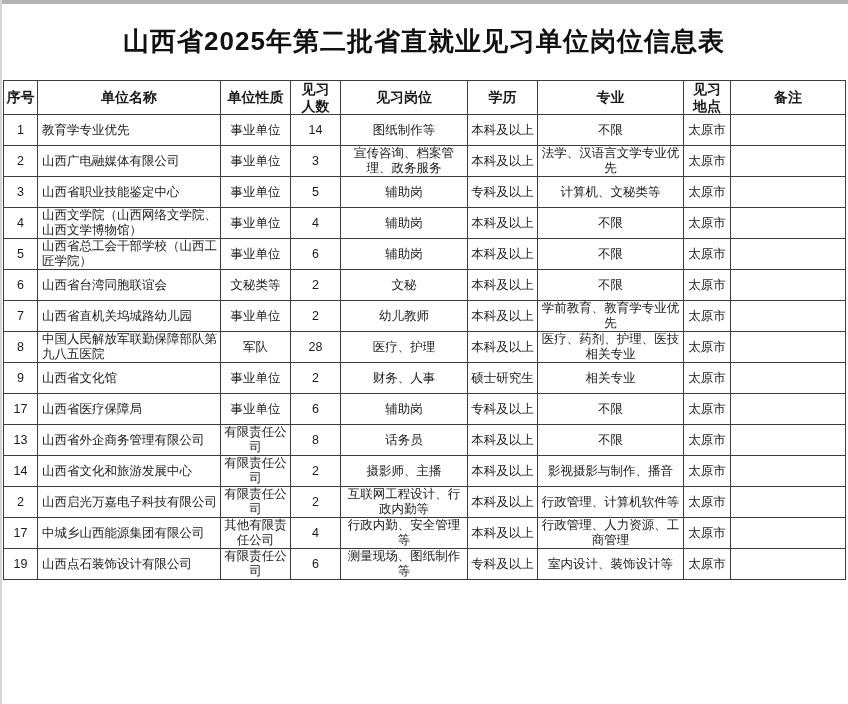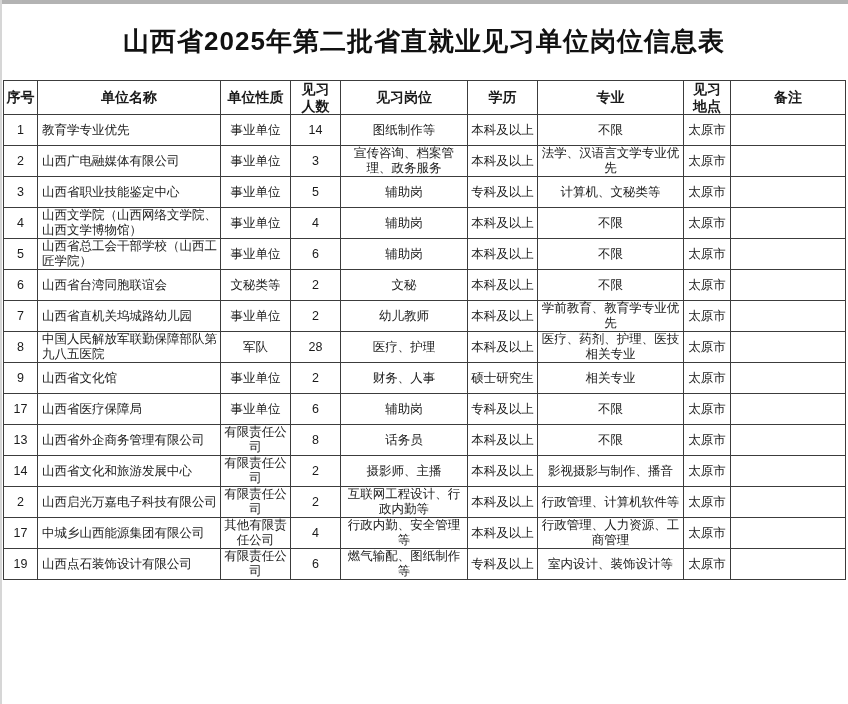--- a/index.html
+++ b/index.html
@@ -265,21 +265,21 @@
           <td>本科及以上</td>
           <td>行政管理、人力资源、工商管理</td>
           <td>太原市</td>
           <td></td>
         </tr>
         <tr>
           <td>19</td>
           <td class="cell-left">山西点石装饰设计有限公司</td>
           <td>有限责任公司</td>
           <td>6</td>
-          <td>燃气输配、图纸制作等</td>
+          <td>测量现场、图纸制作等</td>
           <td>专科及以上</td>
           <td>室内设计、装饰设计等</td>
           <td>太原市</td>
           <td></td>
         </tr>
       </tbody>
   </table>
 </div>
 
 </body></html>

